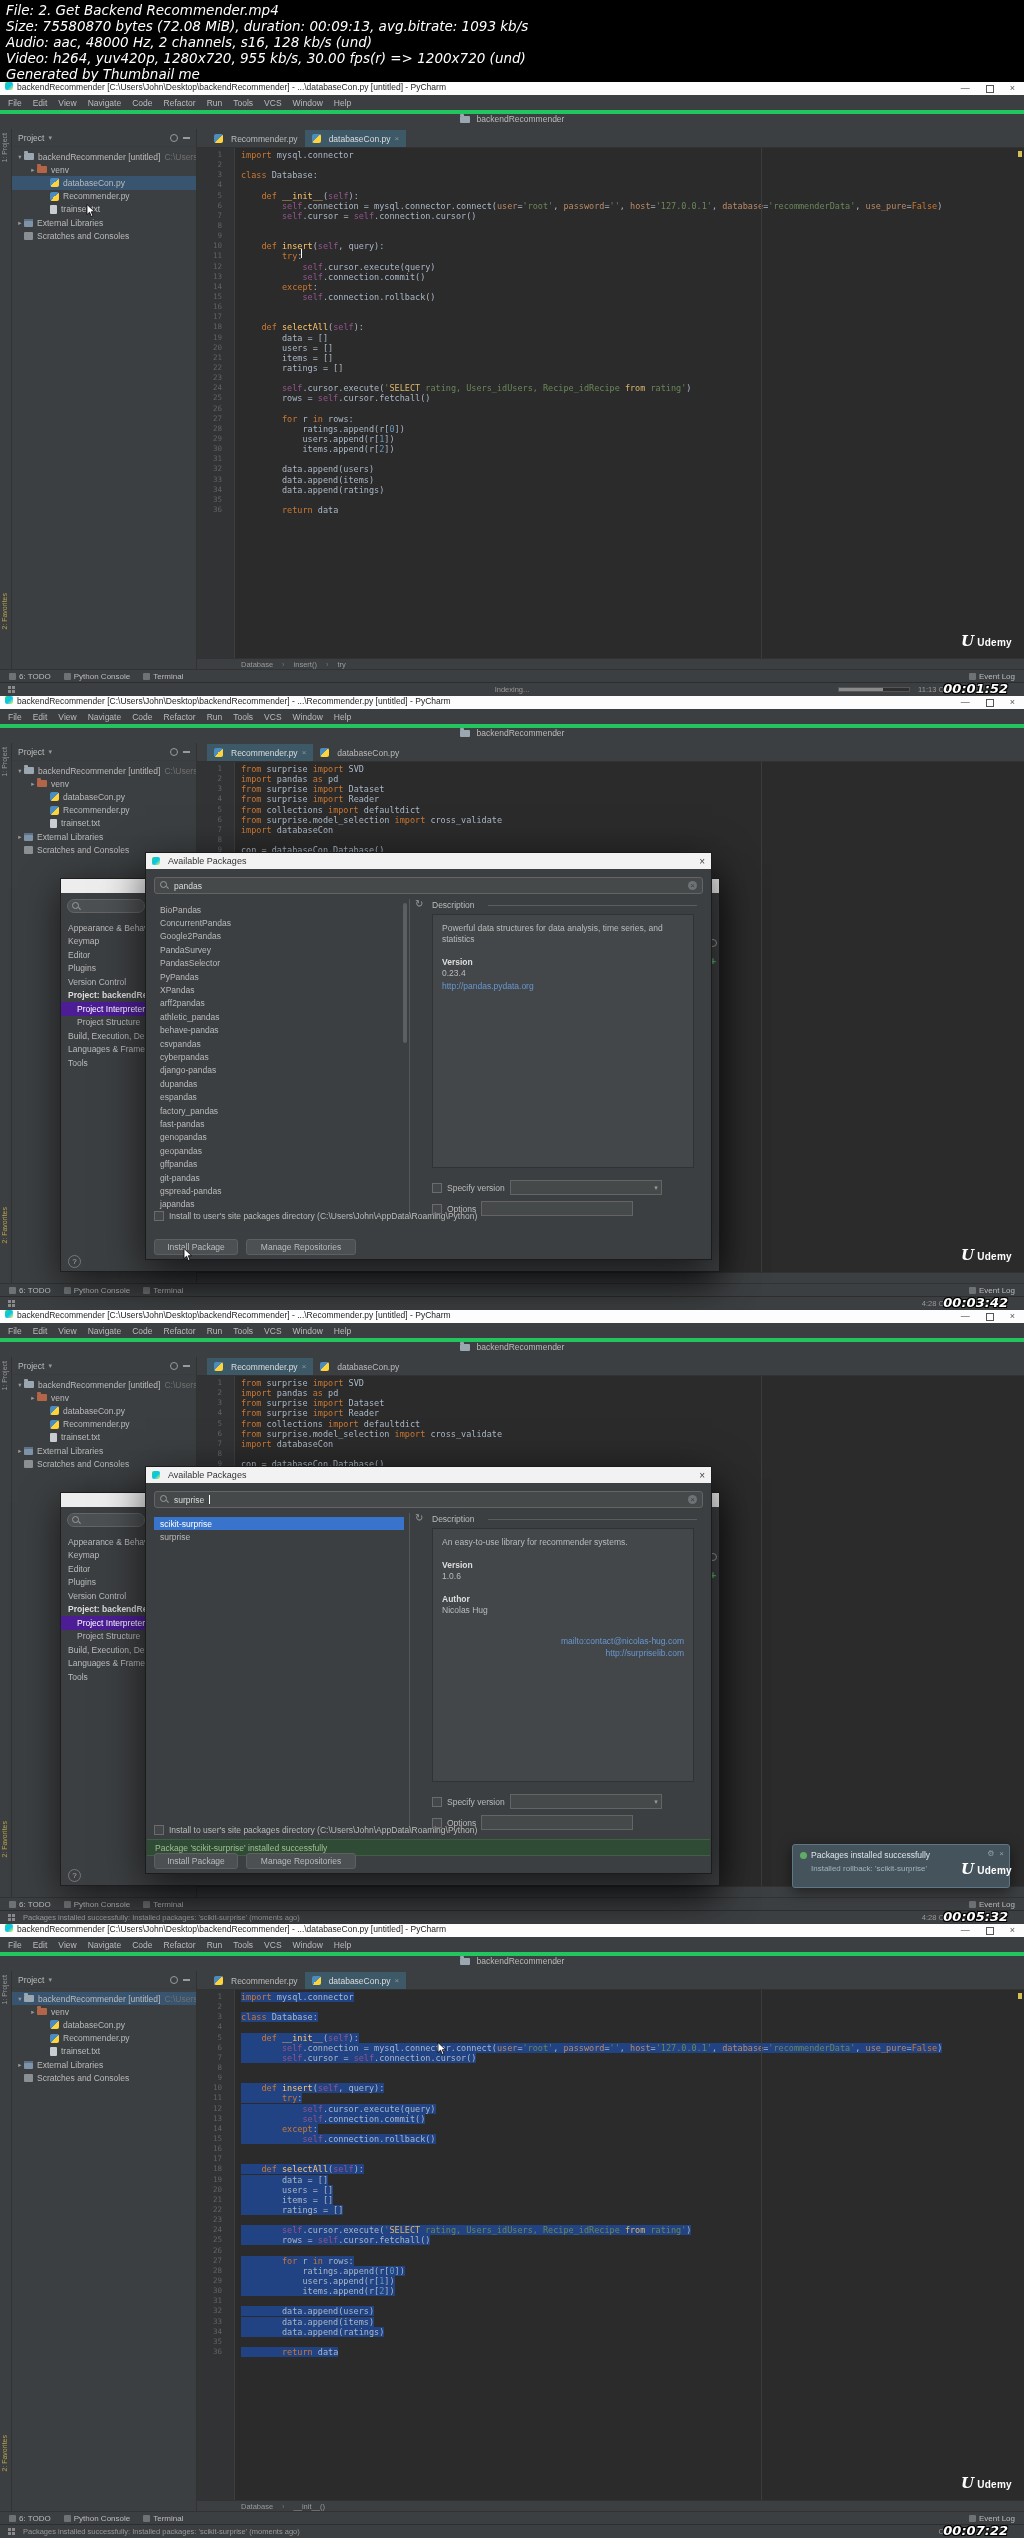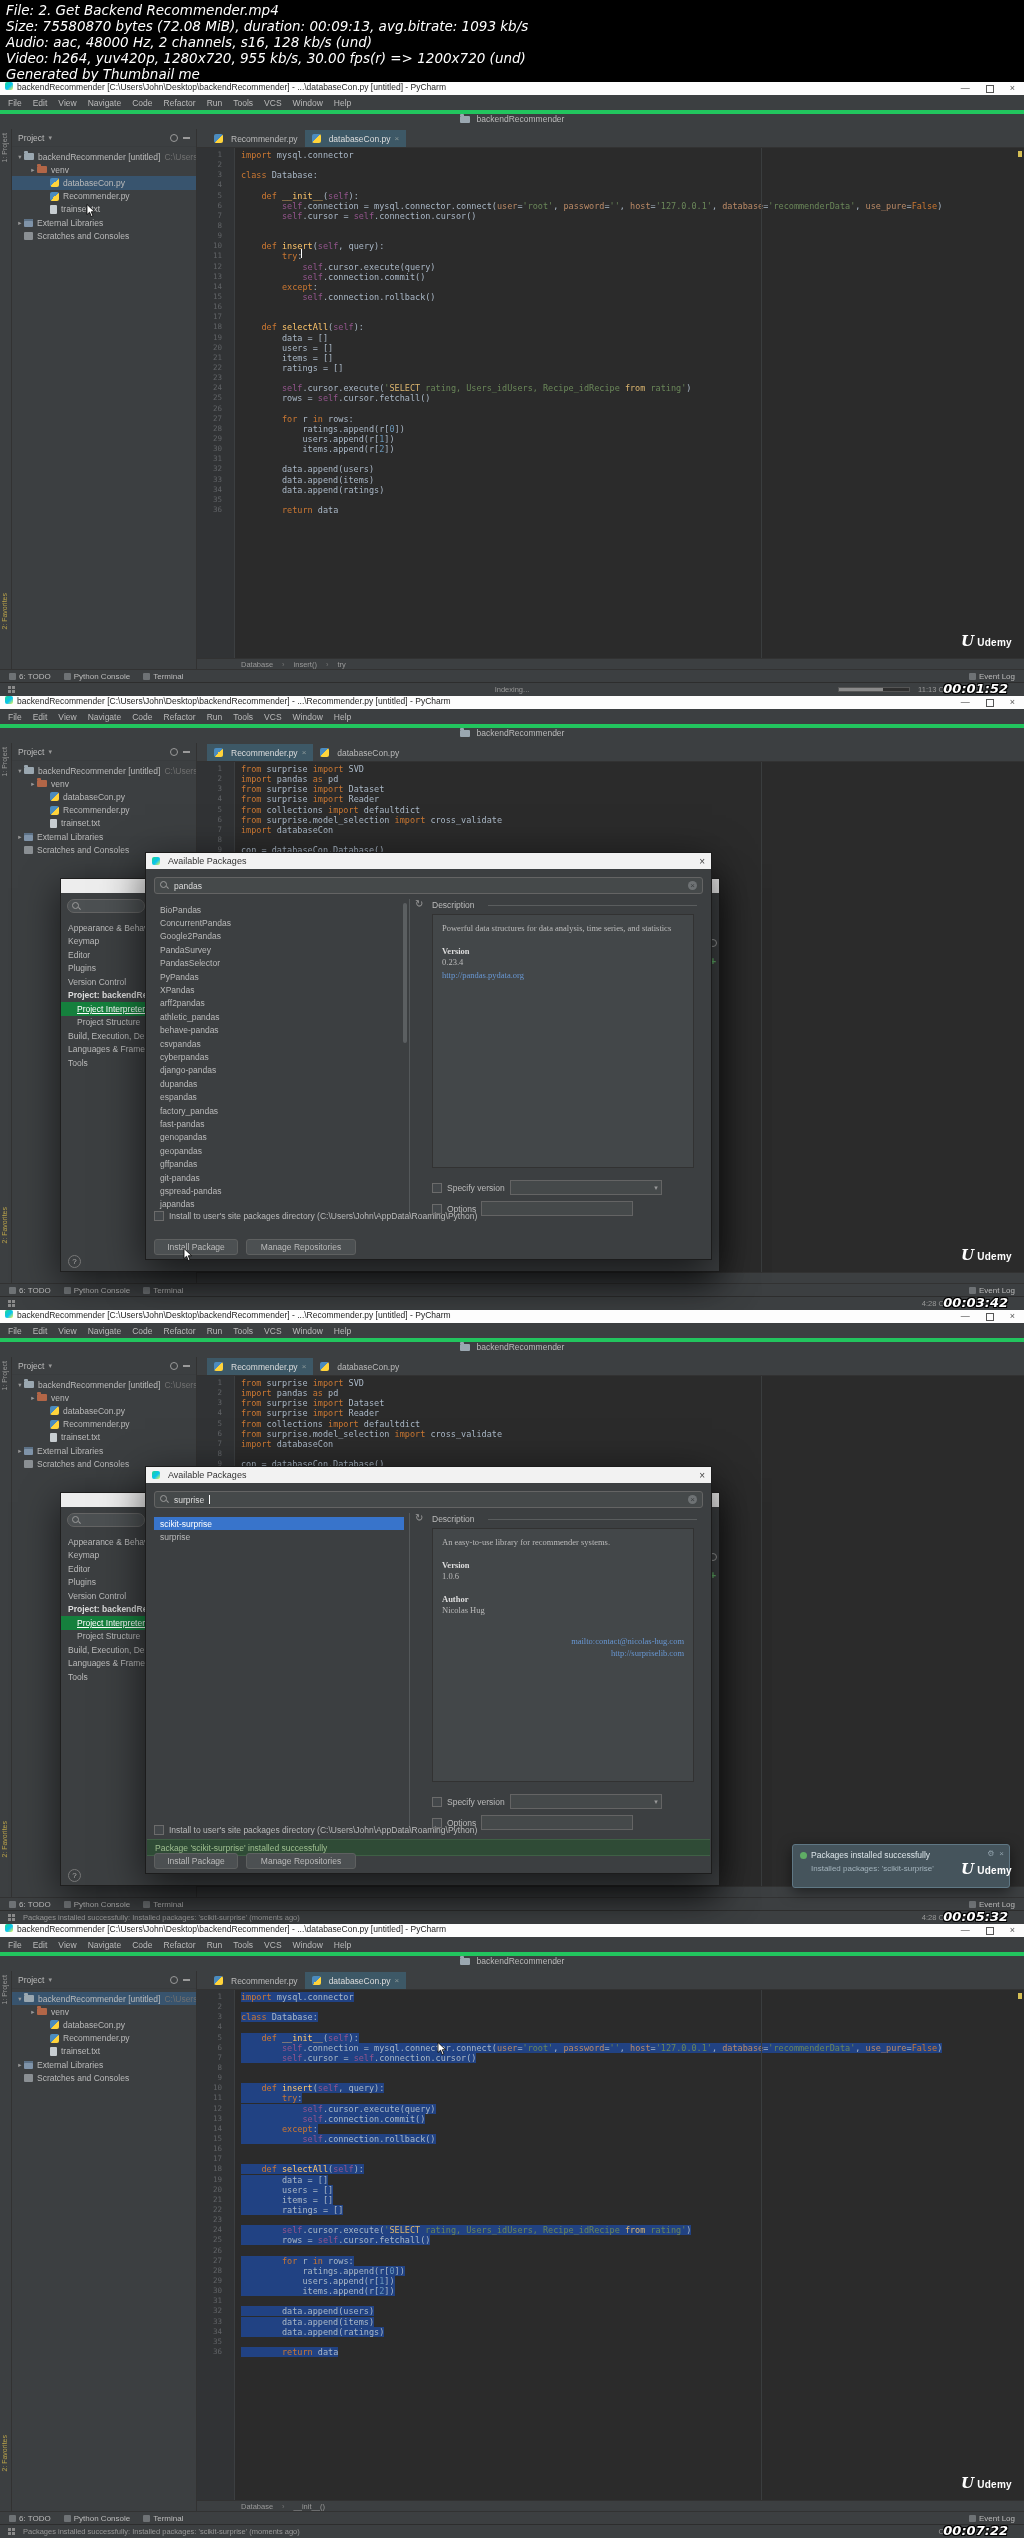--- a/index.html
+++ b/index.html
@@ -96,41 +96,41 @@
   .watermark{position:absolute;right:12px;top:550px;color:#fff;display:flex;align-items:baseline;gap:3px;z-index:9;}
   .wm-u{font:italic bold 15px "DejaVu Serif",serif;}
   .wm-t{font-weight:bold;font-size:10px;letter-spacing:.3px;}
   
   .settings{position:absolute;left:60px;top:182px;width:658px;height:392px;background:#3c3f41;border:1px solid #1f1f1f;box-shadow:0 10px 35px rgba(0,0,0,.6);z-index:5;}
   .set-title{height:14px;background:#ededed;}
   .set-search{position:absolute;left:6px;top:20px;width:78px;height:14px;background:#4c5052;border:1px solid #646464;border-radius:7px;display:flex;align-items:center;padding:0 4px;box-sizing:border-box;}
   .set-cats{position:absolute;left:0;top:42px;width:86px;overflow:hidden;}
   .set-cat{height:13.5px;display:flex;align-items:center;color:#bbb;font-size:8.5px;white-space:nowrap;padding-left:7px;}
   .set-cat.child{padding-left:16px;}
-  .set-cat.selected{background:#15803d;color:#fff;text-decoration:underline;}
+  .set-cat.selected{background:#4c1d95;color:#fff;}
   .set-cat.bold{color:#ddd;font-weight:bold;}
   .set-side{position:absolute;right:2px;top:60px;display:flex;flex-direction:column;gap:10px;align-items:center;}
   .plus{color:#5fad65;font-size:11px;font-weight:bold;line-height:9px;}
   .help-circle{position:absolute;left:7px;bottom:3px;width:11px;height:11px;border:1px solid #777;border-radius:50%;color:#aaa;font-size:8px;line-height:11px;text-align:center;}
   
   .pkg-dialog{position:absolute;left:145px;top:156px;width:565px;height:406px;background:#3c3f41;border:1px solid #1c1c1c;box-shadow:0 12px 40px rgba(0,0,0,.65);z-index:6;}
   .dlg-title{height:16px;background:#f2f2f2;display:flex;align-items:center;gap:4px;padding:0 6px;color:#333;font-size:9px;}
   .dlg-x{margin-left:auto;color:#444;font-size:10px;}
   .dlg-search{position:absolute;left:8px;top:24px;right:8px;height:17px;background:#45494a;border:1px solid #646464;border-radius:3px;display:flex;align-items:center;gap:5px;padding:0 5px;color:#ddd;font-size:8.5px;box-sizing:border-box;}
   .clr{margin-left:auto;width:9px;height:9px;border-radius:50%;background:#6e7274;color:#3c3f41;font-size:8px;line-height:9px;text-align:center;}
   .scaret{width:1px;height:9px;background:#fff;}
   .pkg-list{position:absolute;left:8px;top:50px;width:250px;height:312px;overflow:hidden;}
   .pkg-row{height:13.4px;display:flex;align-items:center;padding-left:6px;color:#bbb;font-size:8.5px;white-space:nowrap;}
   .pkg-row.selected{background:#3874cb;color:#fff;}
   .pkg-divider{position:absolute;left:263px;top:46px;height:320px;width:1px;background:#54585a;}
   .pkg-scrollthumb{position:absolute;left:257px;top:50px;width:4px;height:140px;background:#5b5f61;border-radius:2px;}
   .reload{position:absolute;left:269px;top:46px;color:#9a9a9a;font-size:10px;line-height:10px;}
   .desc-label{position:absolute;left:286px;top:47px;color:#bbb;font-size:8.5px;}
   .desc-line{position:absolute;left:342px;top:52px;right:14px;height:1px;background:#5a5d5e;}
-  .desc-box{position:absolute;left:286px;top:61px;width:262px;height:254px;background:#434749;border:1px solid #323232;padding:8px 9px;box-sizing:border-box;color:#bbb;font-size:8.5px;line-height:11px;overflow:hidden;font-family:Liberation Serif, serif;}
+  .desc-box{position:absolute;left:286px;top:61px;width:262px;height:254px;background:#434749;border:1px solid #323232;padding:8px 9px;box-sizing:border-box;color:#bbb;font-size:8.5px;line-height:11px;overflow:hidden;}
   .d-label{margin-top:12px;color:#ddd;font-weight:bold;}
   .d-links{display:flex;flex-direction:column;gap:1px;}
   .gap-lg{margin-top:20px;text-align:right;} .gap-sm{margin-top:2px;}
   .d-link{color:#6897d2;}
   .chk-row{position:absolute;display:flex;align-items:center;gap:5px;color:#bbb;font-size:8.5px;}
   .checkbox{width:8px;height:8px;background:#43474a;border:1px solid #6b6b6b;flex:none;}
   .combo{width:150px;height:13px;background:#45494a;border:1px solid #646464;position:relative;}
   .combo::after{content:"▾";position:absolute;right:3px;top:0;color:#999;font-size:7px;line-height:13px;}
   .fld{width:150px;height:13px;background:#45494a;border:1px solid #646464;}
   .green-bar{position:absolute;left:1px;right:1px;top:372px;height:15px;background:#2f4b36;border-top:1px solid #3f6045;border-bottom:1px solid #3f6045;display:flex;align-items:center;padding-left:8px;color:#9fbf90;font-size:8.5px;}
@@ -844,21 +844,21 @@
           </div>
           <div class="green-bar">Package 'scikit-surprise' installed successfully</div>
           <div class="dbtn" style="left: 8px; top: 386px; width: 84px;">Install Package</div>
           <div class="dbtn" style="left: 100px; top: 386px; width: 110px;">Manage Repositories</div>
         </div>
         <div class="notif">
           <div class="notif-title">
             <span class="notif-dot"></span>
             <span>Packages installed successfully</span>
           </div>
-          <div class="notif-body">Installed packages: 'scikit-surprise'</div>
+          <div class="notif-body">Installed rollback: 'scikit-surprise'</div>
           <div class="notif-ctl">
             <span>⚙</span>
             <span>×</span>
           </div>
         </div>
       </div>
       <div class="frame codesel">
         <div class="titlebar">
           <span class="app-ic"></span>
           <span class="title-text">backendRecommender [C:\Users\John\Desktop\backendRecommender] - ...\databaseCon.py [untitled] - PyCharm</span>

